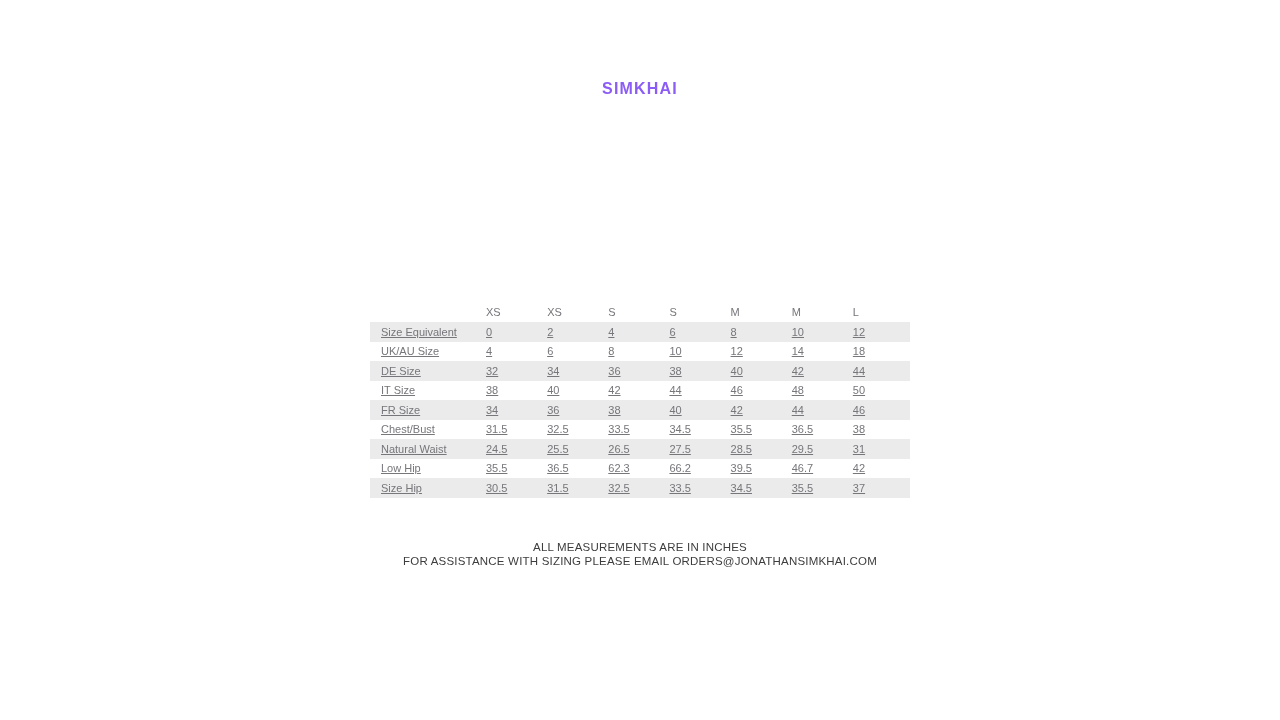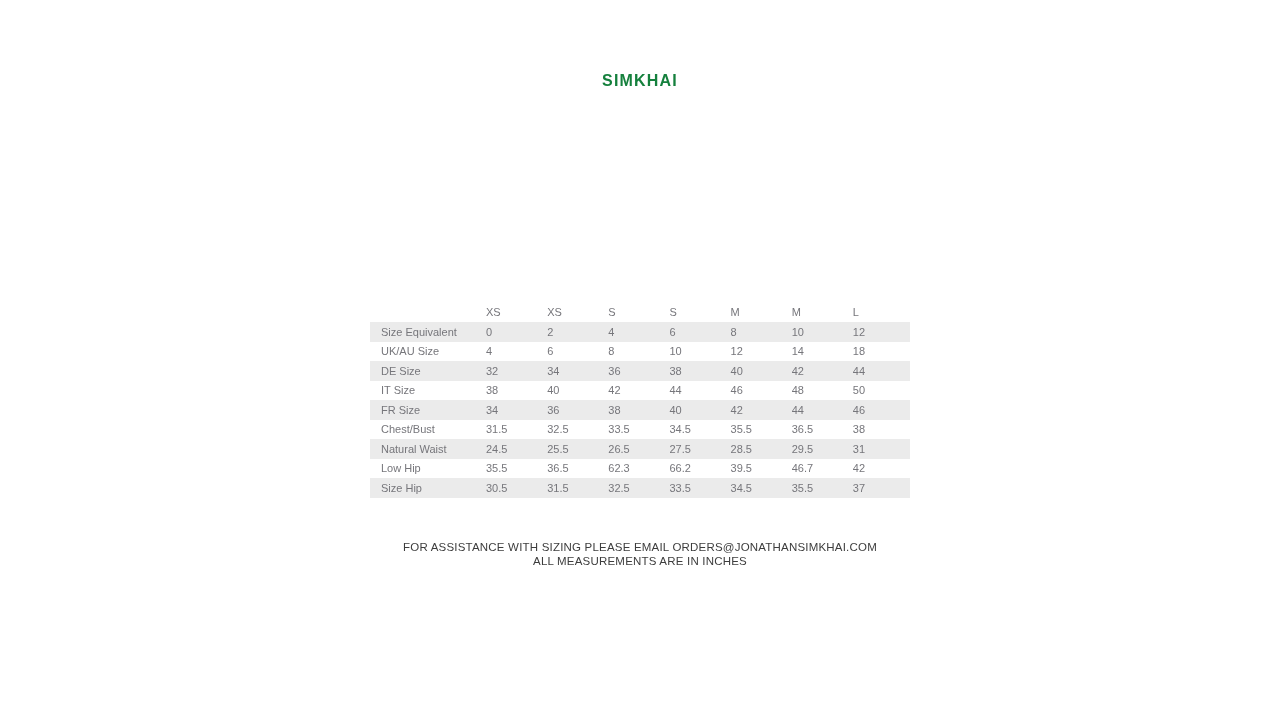--- a/index.html
+++ b/index.html
@@ -10,29 +10,29 @@
   }
   .page {
     position: relative;
     width: 1280px;
     height: 720px;
     background: #ffffff;
     overflow: hidden;
   }
   .brand-logo {
     position: absolute;
-    top: 72px;
+    top: 80px;
     left: 0;
     width: 100%;
     margin: 0;
     text-align: center;
     font-size: 16px;
     font-weight: bold;
     letter-spacing: 1.2px;
-    color: #15803d;
+    color: #8b5cf6;
   }
   .chart-wrap {
     position: absolute;
     left: 370px;
     top: 302px;
     width: 540px;
   }
   table.size-chart {
     width: 100%;
     border-collapse: collapse;
@@ -48,20 +48,21 @@
     white-space: nowrap;
     overflow: hidden;
   }
   table.size-chart thead th {
     height: 20px;
     background: #ffffff;
     margin-left: 20px;
   }
   table.size-chart tbody tr {
     height: 19.5px;
+    text-decoration: underline;
   }
   table.size-chart tbody tr.striped {
     background: #ebebeb;
   }
   table.size-chart tbody th.row-label {
     padding-left: 11px;
   }
   .footer-note {
     position: absolute;
     top: 540px;
@@ -194,17 +195,17 @@
           <td>33.5</td>
           <td>34.5</td>
           <td>35.5</td>
           <td>37</td>
         </tr>
       </tbody>
     </table>
   </div>
 
   <div class="footer-note">
+    <div>ALL MEASUREMENTS ARE IN INCHES</div>
     <div>FOR ASSISTANCE WITH SIZING PLEASE EMAIL ORDERS@JONATHANSIMKHAI.COM</div>
-    <div>ALL MEASUREMENTS ARE IN INCHES</div>
   </div>
 
 </div>
 
 </body></html>

